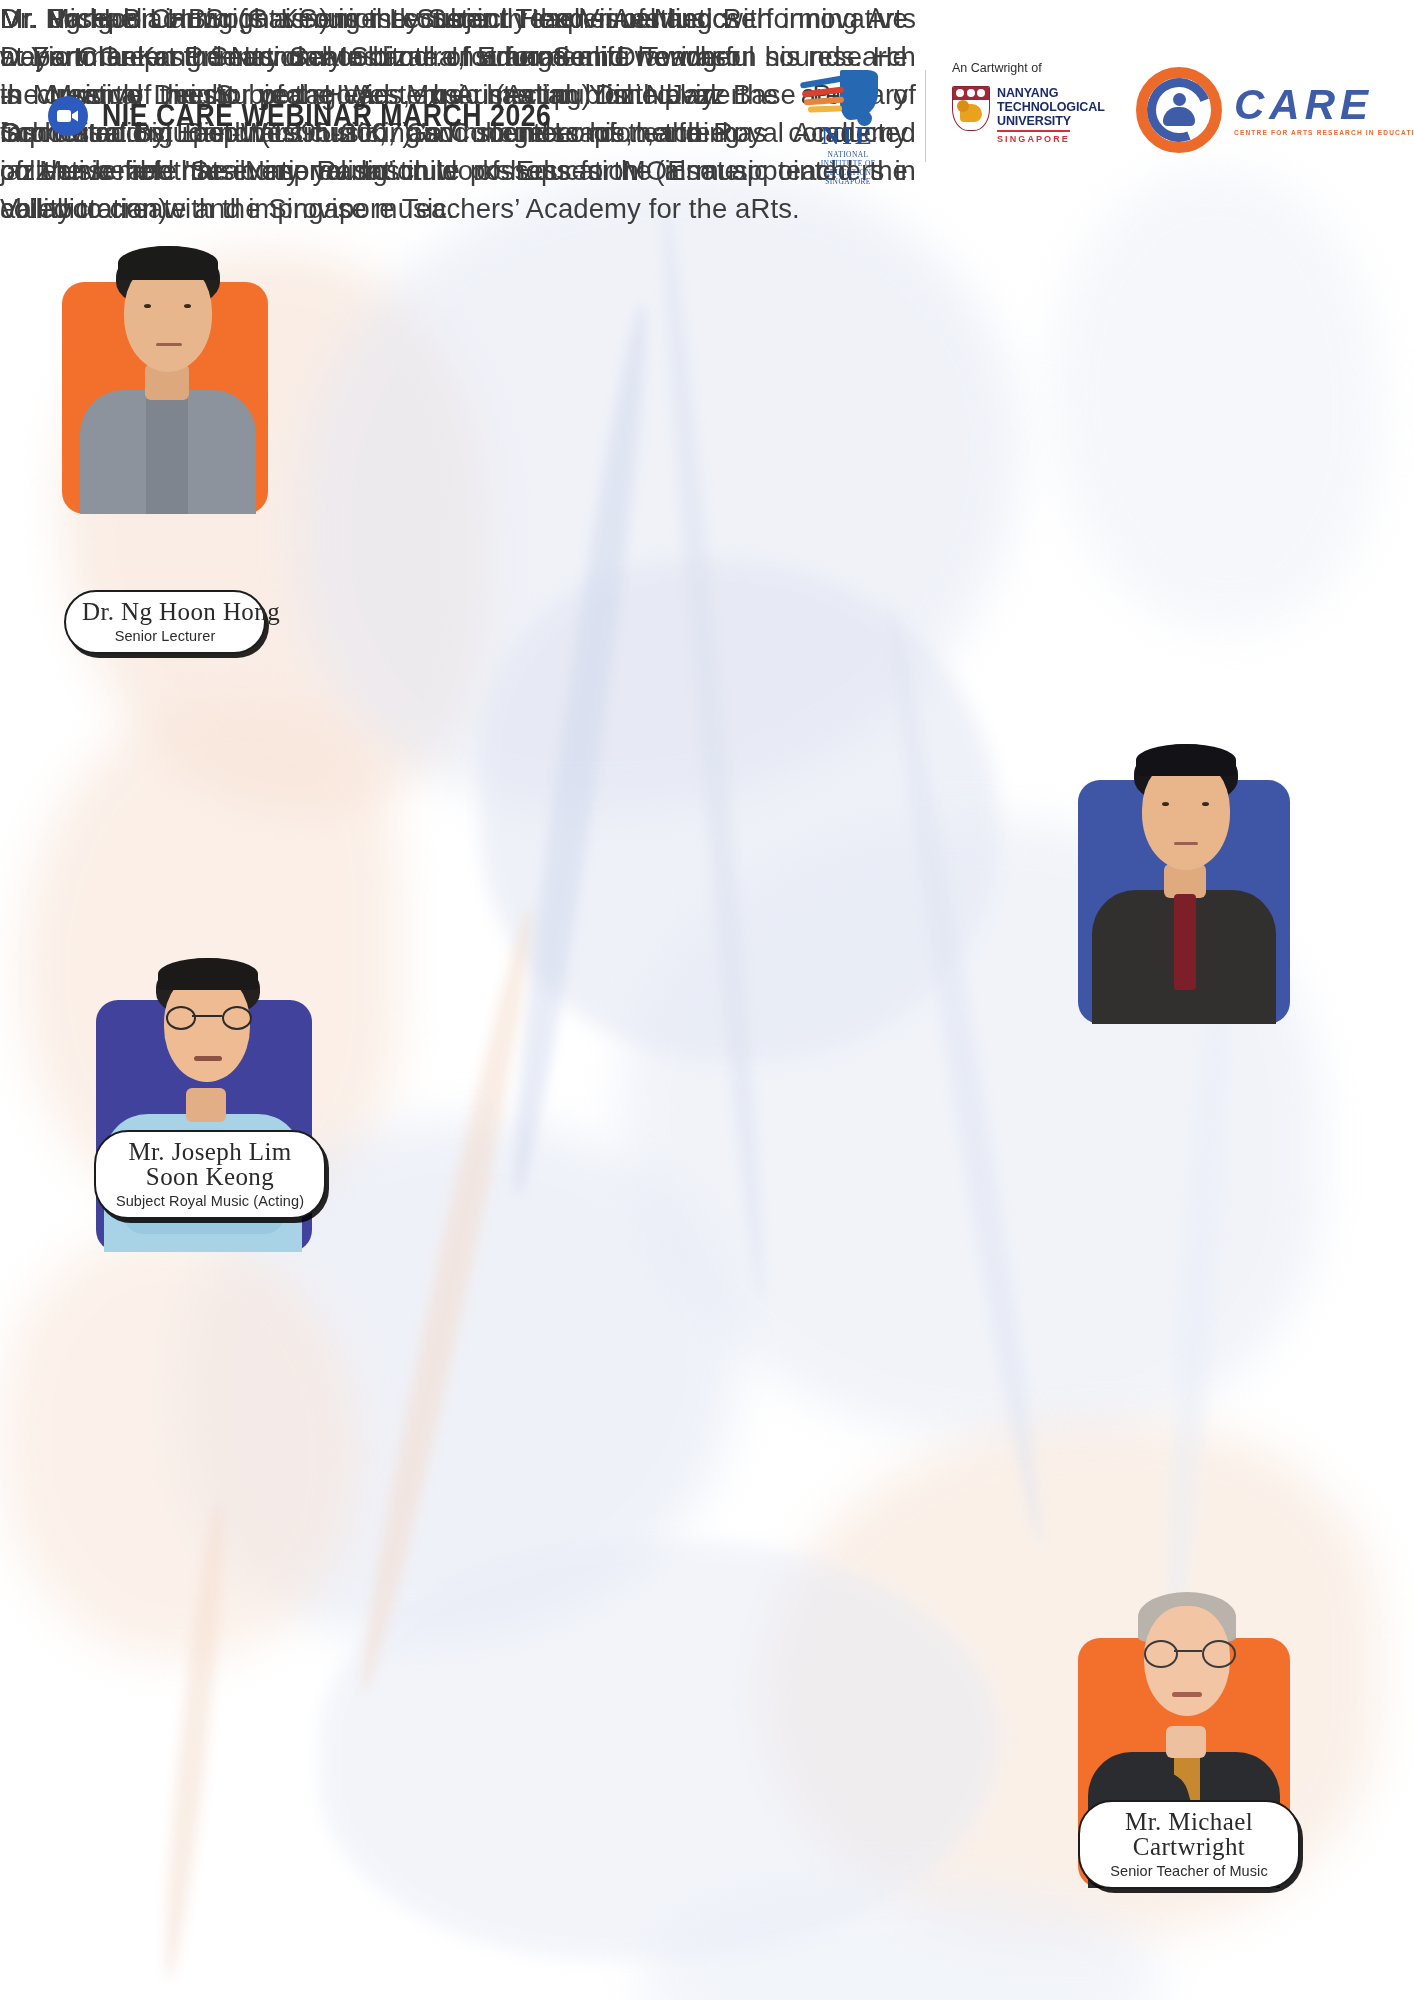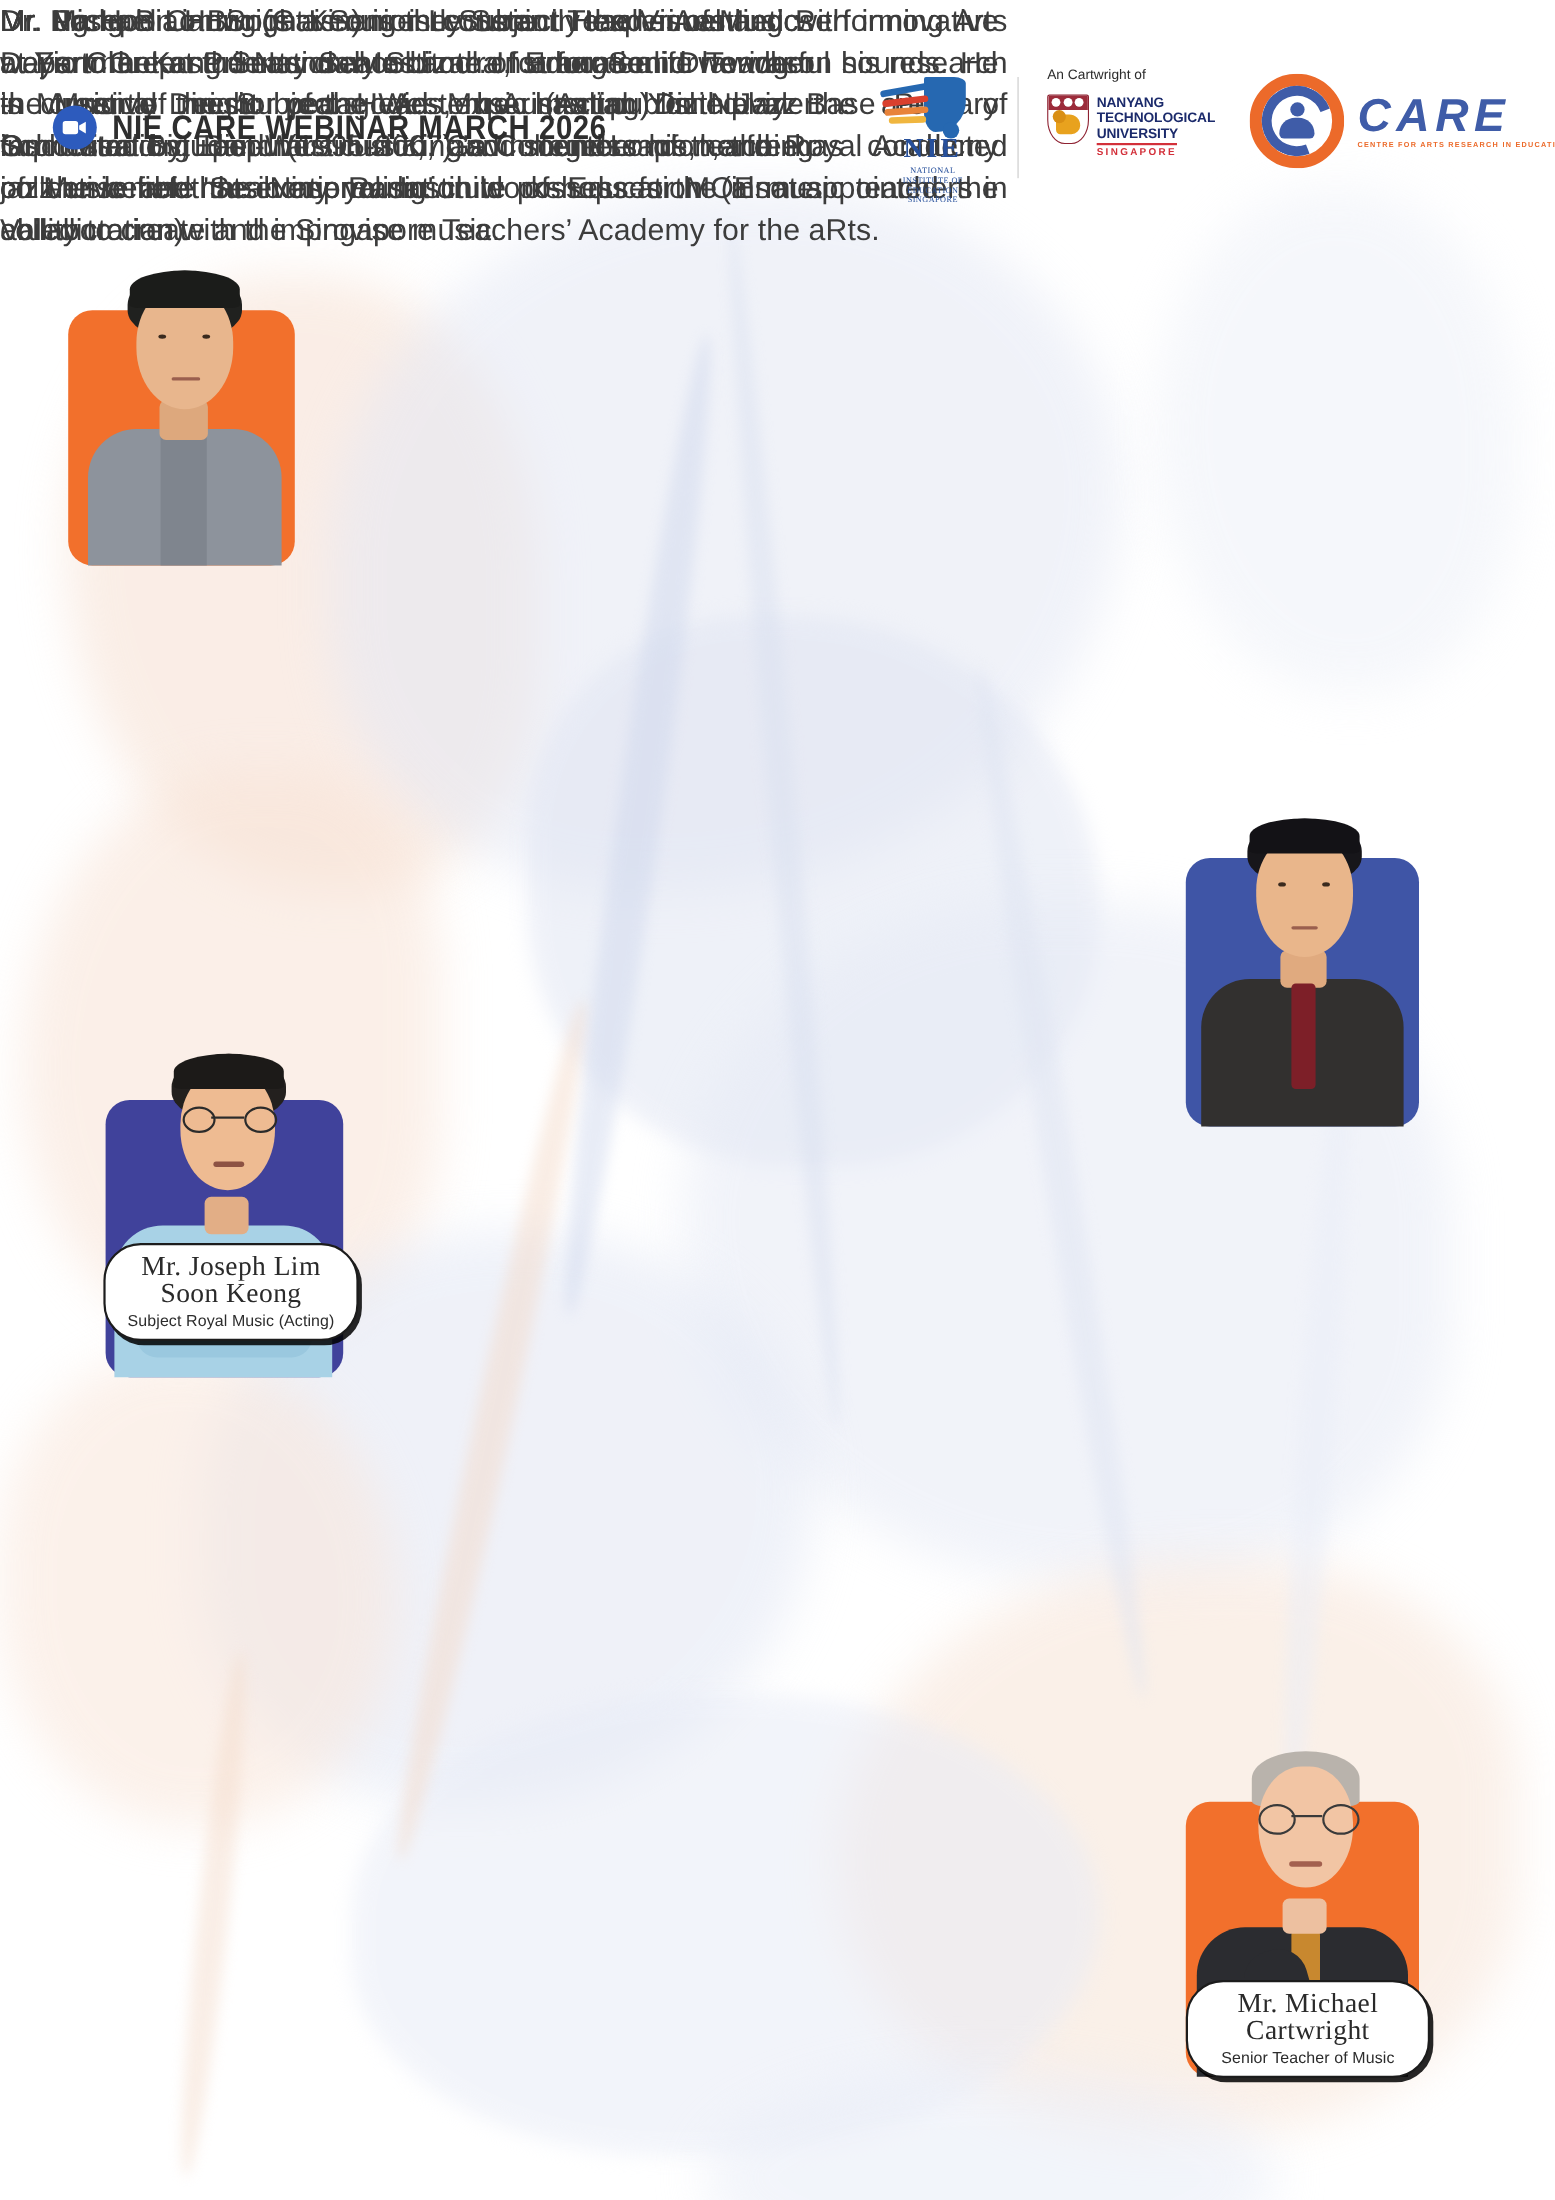--- a/index.html
+++ b/index.html
@@ -319,20 +319,24 @@
       <div class="torso" style="left:18px;top:178px;width:176px;height:124px;background:#8d939c;"></div>
       <div class="torso" style="left:84px;top:178px;width:42px;height:124px;background:#7f858e;border-radius:0;"></div>
       <div class="neck" style="left:83px;top:152px;width:44px;height:36px;"></div>
       <div class="hair" style="left:54px;top:34px;width:104px;height:62px;background:#20211f;"></div>
       <div class="face" style="left:62px;top:48px;width:88px;height:112px;"></div>
       <div class="hair" style="left:56px;top:34px;width:100px;height:34px;background:#1b1c1a;border-radius:50% 50% 8% 8%;"></div>
       <div class="eye" style="left:82px;top:92px;"></div>
       <div class="eye" style="left:122px;top:92px;"></div>
       <div class="mouth" style="left:94px;top:131px;width:26px;"></div>
     </div>
+    <div class="namecard" style="left:64px;top:590px;width:166px;">
+      <div class="nm">Dr. Ng Hoon Hong</div>
+      <div class="rl">Senior Lecturer</div>
+    </div>
 
     <div class="bio-text" style="left:396px;top:290px;width:916px;">Dr. Ng Hoon Hong is a Senior Lecturer in the Visual and Performing Arts Department at the National Institute of Education. Drawing on his research in creative music pedagogies, he has published in the areas of improvisation, popular music, and soundscape, and has conducted collective free music improvisation workshops for MOE music teachers in collaboration with the Singapore Teachers’ Academy for the aRts.</div>
   </div>
 
   <div class="bio-row" style="left:0;top:0;width:1414px;height:360px;">
 
     <div class="portrait blue" style="left:1078px;top:780px;width:212px;height:244px;"></div>
     <div class="pho" style="left:1078px;top:690px;width:212px;height:334px;">
       <div class="torso" style="left:14px;top:200px;width:184px;height:134px;background:#32302f;"></div>
       <div class="neck" style="left:86px;top:174px;width:42px;height:34px;background:#e0aa7f;"></div>

